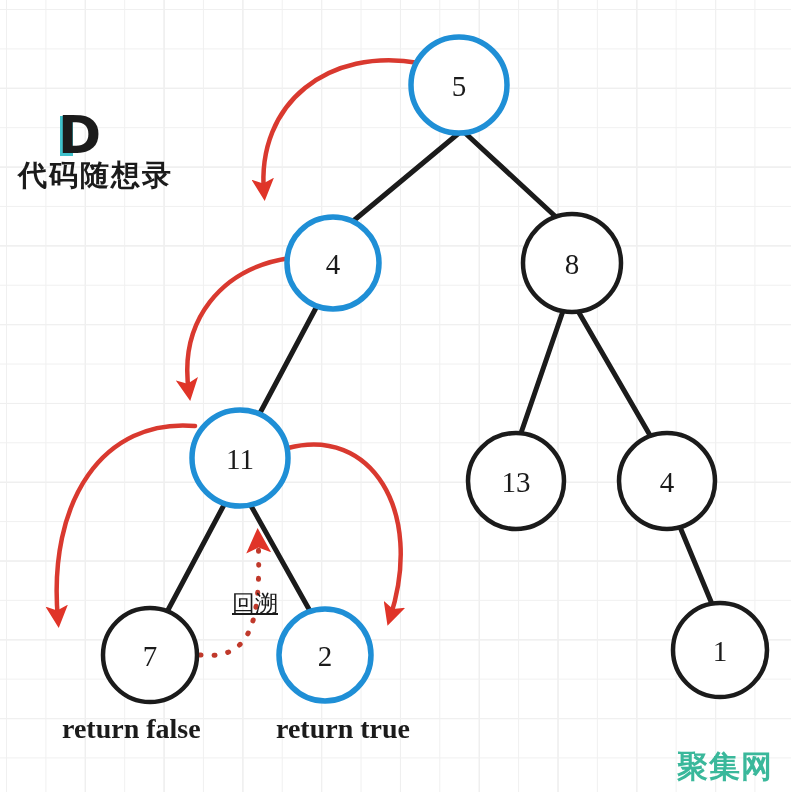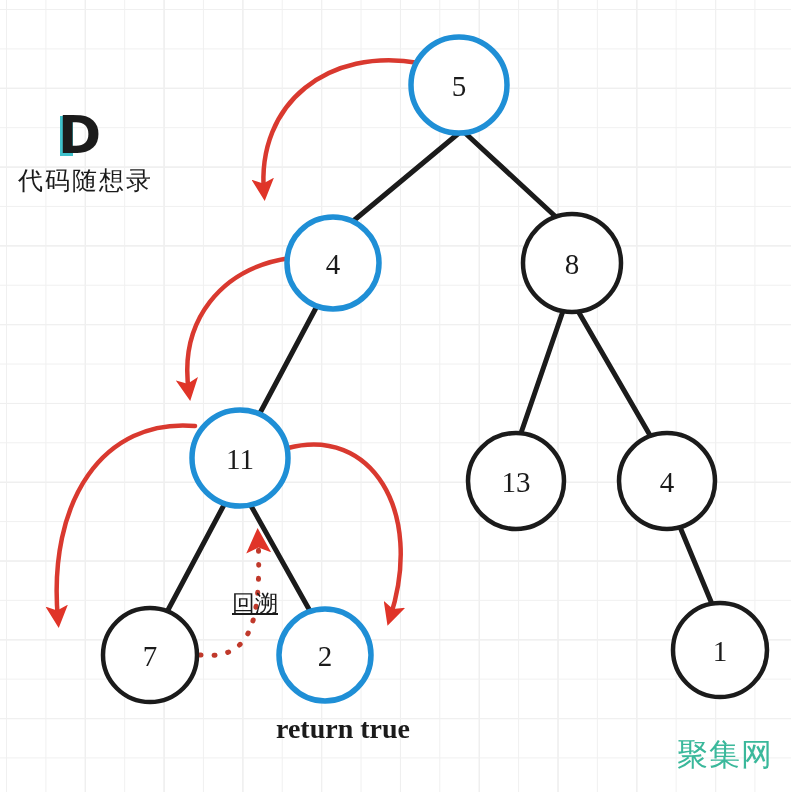--- a/index.html
+++ b/index.html
@@ -118,33 +118,32 @@
     font-size: 52px;
     line-height: 46px;
     color: #1b1b1b;
     letter-spacing: -1px;
   }
   #logo-text {
     position: absolute;
     left: 0px;
     top: 44px;
     font-family: "DejaVu Sans", sans-serif;
-    font-weight: normal;
-    font-size: 25px;
+    font-weight: bold;
+    font-size: 29px;
     letter-spacing: 2px;
     color: #1b1b1b;
-    margin-top: 8px;
   }
   
   #site-watermark {
     position: absolute;
     right: 18px;
-    bottom: 16px;
-    font-family: "DejaVu Sans", sans-serif;
-    font-weight: normal;
+    bottom: 4px;
+    font-family: "DejaVu Sans", sans-serif;
+    font-weight: bold;
     font-size: 31px;
     letter-spacing: 1px;
     color: #3ab89b;
   }
 </style>
 </head>
 <body>
 
 <div id="canvas">
 
@@ -215,20 +214,21 @@
       </g>
       <g>
         <circle class="node-circle-black" cx="720" cy="650" r="47"></circle>
         <text class="node-label" x="720" y="651">1</text>
       </g>
     </g>
   </svg>
 
   <div id="backtrack-label">回溯</div>
 
+  <div class="caption" id="caption-false">return false</div>
   <div class="caption" id="caption-true">return true</div>
 
   <div id="logo">
     <div id="logo-mark">
       <div class="d-teal"></div>
       <div class="d-glyph">D</div>
     </div>
     <div id="logo-text">代码随想录</div>
   </div>
 

